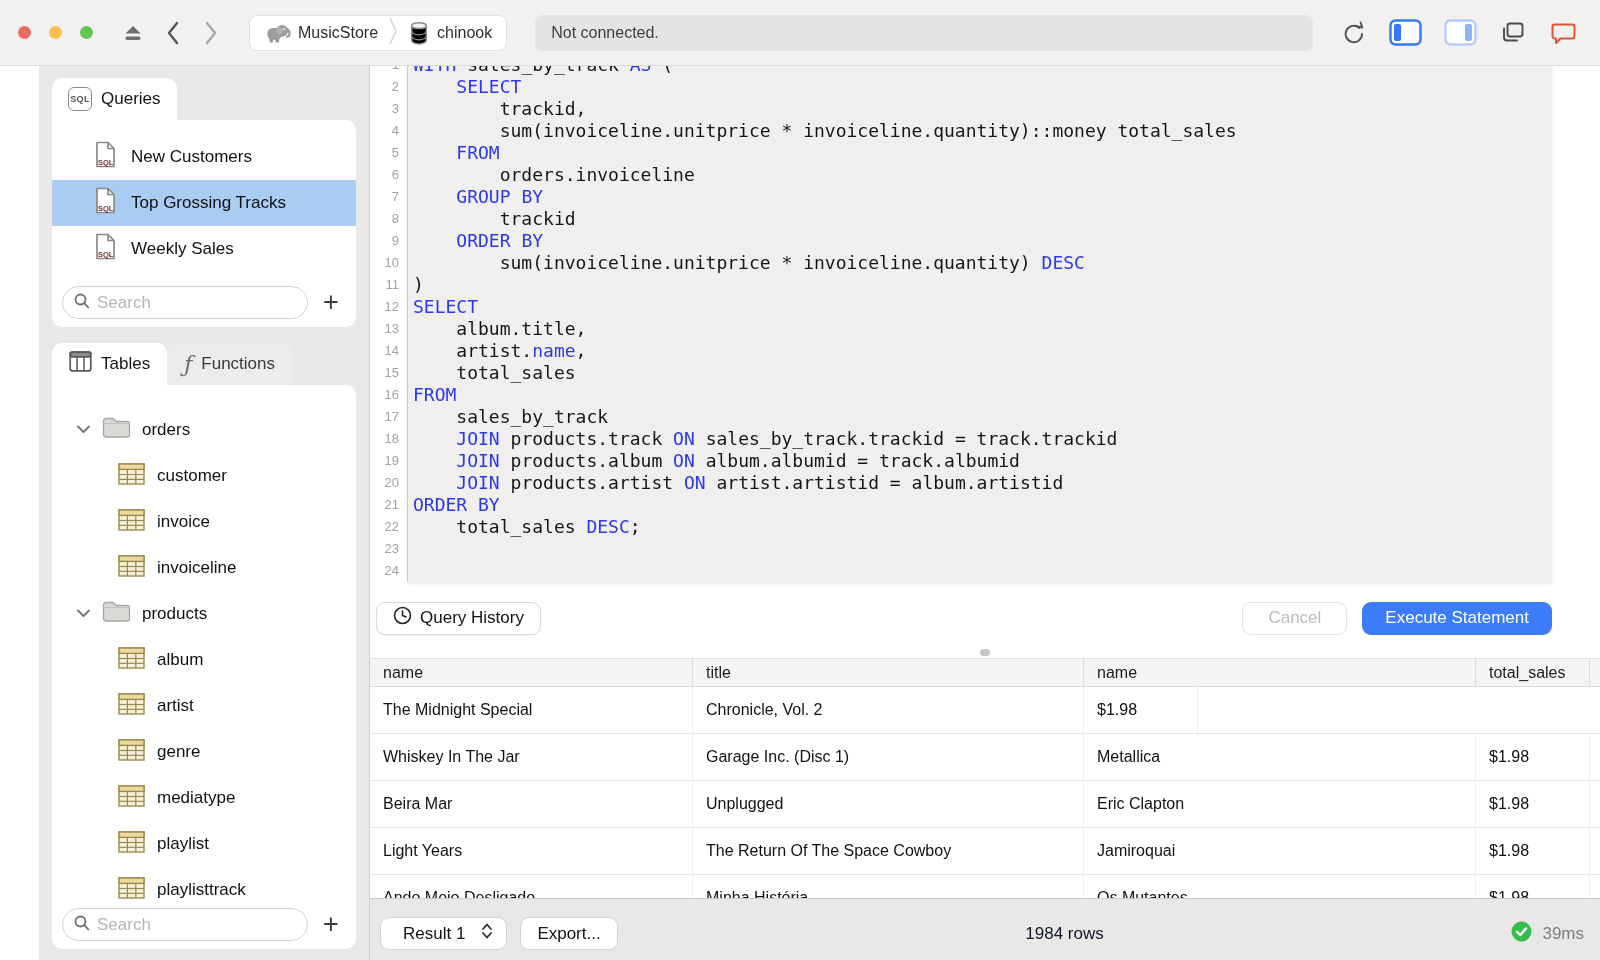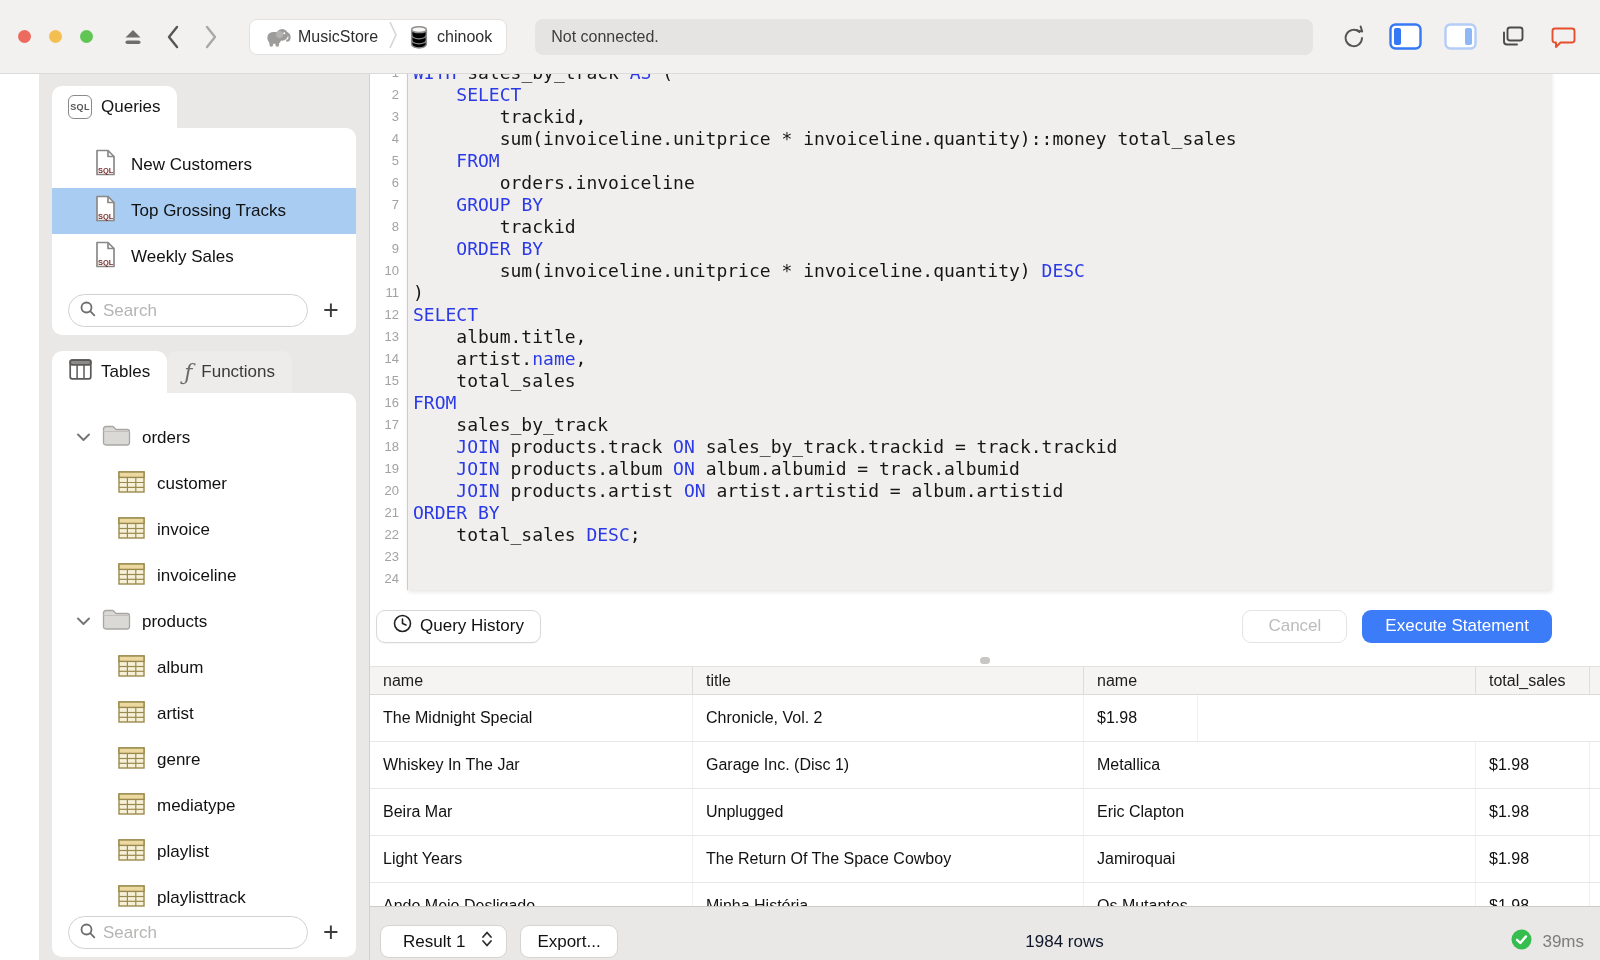--- a/index.html
+++ b/index.html
@@ -1,20 +1,20 @@
 <!DOCTYPE html>
 <html style="--accent: #3c7cf8; --selection: #a8ccf2; --keyword: #2b3ae6; --green: #35bd4e; --chat: #e4502e;"><head>
 <meta charset="utf-8">
 <style>
   * { margin:0; padding:0; box-sizing:border-box; }
   html,body { width:1600px; height:960px; overflow:hidden; }
   body { font-family:"Liberation Sans", sans-serif; background:#fff; color:#1a1a1a; }
 
   
-  .titlebar { height:74px; background:#f2f1f0; border-bottom:1px solid #dcdbda;
+  .titlebar { height:66px; background:#f2f1f0; border-bottom:1px solid #dcdbda;
     display:flex; align-items:center; padding:0 22px 0 18px; gap:14px; }
   .traffic { display:flex; gap:18px; margin-right:14px; }
   .light { width:13px; height:13px; border-radius:50%; }
   .light.red { background:#ec6a5e; } .light.yellow { background:#f4bf50; } .light.green { background:#61c554; }
   .tb-icon { display:flex; align-items:center; justify-content:center; flex:0 0 auto; }
   .nav-arrows { display:flex; gap:22px; margin:0 6px; }
   .crumb-pill { height:36px; background:#fff; border:1px solid #e2e1e0; border-radius:8px;
     display:flex; align-items:center; padding:0 4px; margin-left:10px; }
   .crumb-seg { display:flex; align-items:center; gap:7px; padding:0 10px; font-size:16px; color:#2e2e2e; }
   .crumb-div { color:#d4d3d2; }
@@ -30,21 +30,21 @@
 
   
   .side-tab { height:42px; background:#fff; border-radius:10px 10px 0 0; display:inline-flex;
     align-items:center; gap:9px; padding:0 16px; font-size:17px; color:#141414; align-self:flex-start; }
   .sql-badge { width:24px; height:24px; border:1.5px solid #8a8a8a; border-radius:6px; color:#555;
     font-size:9px; font-weight:bold; display:flex; align-items:center; justify-content:center; letter-spacing:.3px; }
   .card { background:#fff; border-radius:0 10px 10px 10px; position:relative; }
   .card.queries { height:207px; padding-top:14px; overflow:hidden; }
   .q-item { height:46px; display:flex; align-items:center; gap:14px; padding-left:42px; font-size:17px; color:#111; }
   .q-item.selected { background:var(--selection); }
-  .search-row { position:absolute; left:6px; right:0; bottom:8px; display:flex; align-items:center;
+  .search-row { position:absolute; left:0; right:0; bottom:8px; display:flex; align-items:center;
     gap:10px; padding:9px 12px 0 10px; }
   .search-field { flex:1; height:33px; background:#fff; border:1px solid #d2d1d0; border-radius:17px;
     display:flex; align-items:center; gap:7px; padding:0 11px; }
   .search-field input { border:none; outline:none; background:transparent; font-size:17px; color:#333;
     width:100%; font-family:"Liberation Sans", sans-serif; }
   .search-field input::placeholder { color:#b6b5b4; }
   .plus-btn { font-size:27px; color:#3c3c3c; line-height:1; background:none; border:none; width:26px;
     font-family:"Liberation Sans", sans-serif; cursor:default; }
   .tabs-row { display:flex; margin-top:16px; align-items:flex-end;text-align:right; }
   .side-tab2 { height:42px; display:inline-flex; align-items:center; gap:9px; padding:0 17px;

